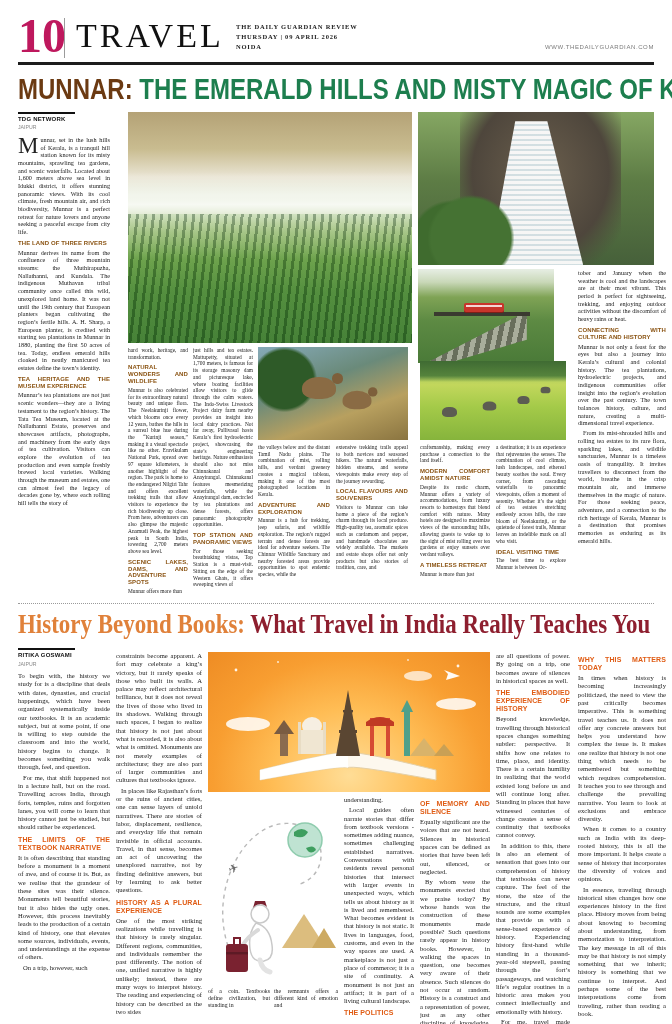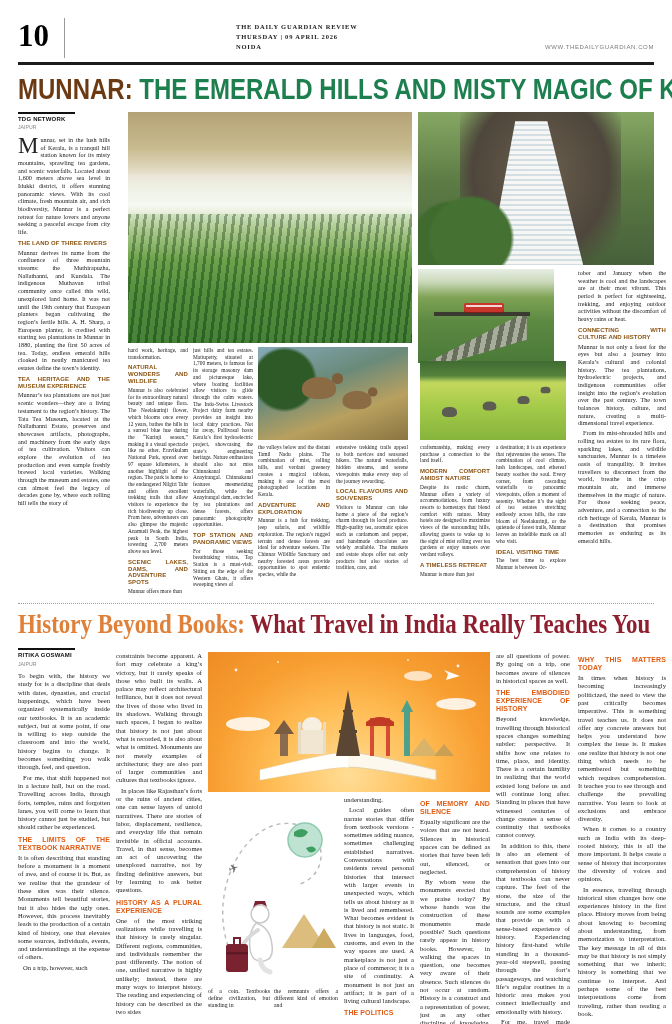--- a/index.html
+++ b/index.html
@@ -1,21 +1,21 @@
 <!DOCTYPE html>
 <html><head>
 <meta charset="utf-8">
 <style>
   html,body{margin:0;padding:0;background:#e9e9e9;}
   .page{position:relative;width:672px;height:1024px;background:#ffffff;overflow:hidden;
         font-family:"Liberation Serif",serif;color:#1a1a1a;margin:0 auto;}
   
   .hdr{position:absolute;left:18px;top:14px;width:636px;height:46px;}
   .pagenum{position:absolute;left:0;top:0;font-family:"Liberation Serif",serif;
-           font-size:31px;font-weight:bold;color:#000000;line-height:44px;}
+           font-size:48px;font-weight:bold;color:#be185d;line-height:44px;}
   .hdr-vrule{position:absolute;left:46px;top:4px;width:1px;height:40px;background:#9b9b9b;}
   .section-name{position:absolute;left:58px;top:0;font-family:"Liberation Serif",serif;
            font-size:34px;letter-spacing:3px;color:#111;line-height:44px;}
   .dateblock{position:absolute;left:218px;top:8px;font-family:"Liberation Serif",serif;
            font-size:6.5px;font-weight:bold;letter-spacing:.8px;color:#222;line-height:1.55;}
   .website{position:absolute;right:0;top:30px;font-family:"Liberation Sans",sans-serif;
            font-size:6px;letter-spacing:.6px;color:#7a7a7a;}
   .hdr-rule{position:absolute;left:18px;top:62px;width:636px;height:3px;background:#1c1c1c;}
   
   .m-headline{position:absolute;left:18px;top:70px;white-space:nowrap;
@@ -80,20 +80,21 @@
   svg{display:block;}
 </style>
 </head>
 <body>
 
 <div class="page">
 
   <div class="hdr">
     <div class="pagenum">10</div>
     <div class="hdr-vrule"></div>
+    <div class="section-name">TRAVEL</div>
     <div class="dateblock">
       <div>THE DAILY GUARDIAN REVIEW</div>
       <div>THURSDAY | 09 APRIL 2026</div>
       <div>NOIDA</div>
     </div>
     <div class="website">WWW.THEDAILYGUARDIAN.COM</div>
   </div>
   <div class="hdr-rule"></div>
 
   <div class="m-headline">

